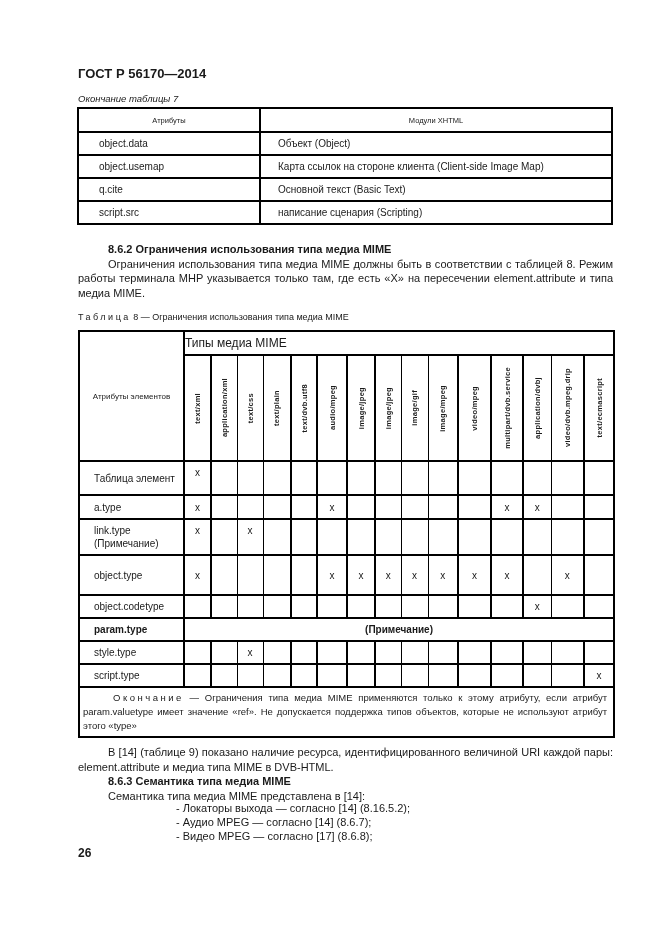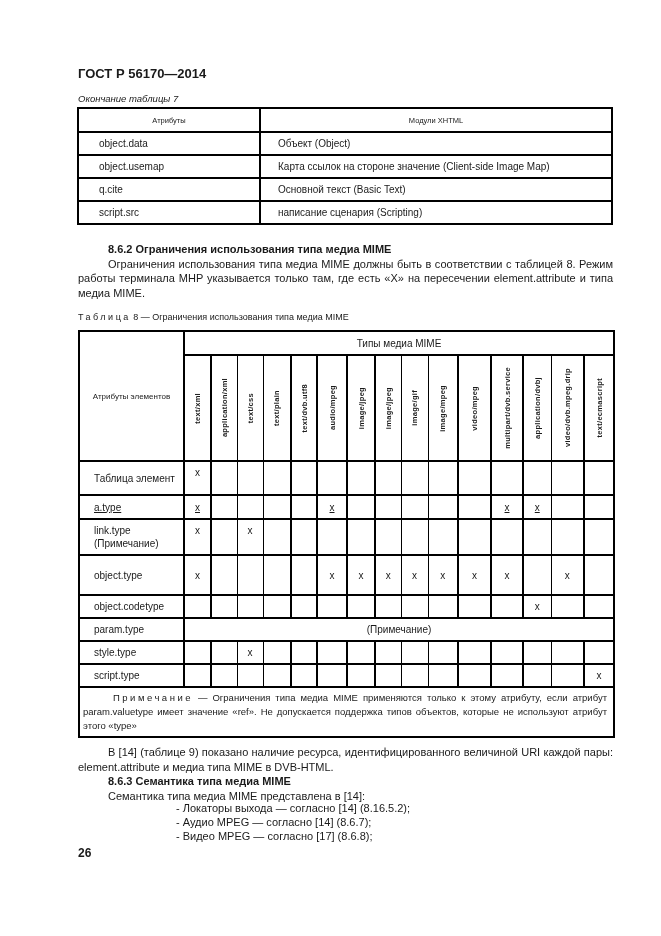--- a/index.html
+++ b/index.html
@@ -15,21 +15,21 @@
     .t7 .c2 { padding-left: 17px; }
     .body-text { left: 78px; width: 535px; font-size: 11px; line-height: 14.5px; text-align: justify; }
     .indent { text-indent: 30px; }
     .sec-title { font-weight: bold; }
     .tcap { left: 78px; top: 312px; font-size: 9px; }
     .spaced { letter-spacing: 2.5px; }
     .t8 { left: 78px; top: 330px; width: 535px; font-size: 10px; table-layout: fixed; }
     .t8 td { border: 2px solid #000; padding: 0; vertical-align: middle; }
     .t8 td.thin { border-left-width: 1px; border-right-width: 1px; }
     .t8 .attr-head { width: 105px; font-size: 8px; text-align: center; }
-    .t8 .group-head { height: 22px; text-align: center; font-size: 10px; }
+    .t8 .group-head { height: 22px; font-size: 12px; }
     .t8 .vert { height: 104px; font-size: 7.5px; font-weight: bold; }
     .vwrap { display: flex; align-items: center; justify-content: center; height: 100%; }
     .vtext { writing-mode: vertical-rl; transform: rotate(180deg); white-space: nowrap; letter-spacing: 0.3px; }
     .t8 .rowlabel { padding: 0 6px 0 14px; font-size: 10px; line-height: 13px; }
     .t8 .rowlabel.just { text-align: justify; text-align-last: left; padding-left: 6px; }
     .t8 .mark { text-align: center; font-size: 10px; }
     .t8 .span-note { text-align: center; font-size: 10px; }
     .t8 .note { font-size: 9.5px; line-height: 14px; padding: 3px 6px 3px 3px; text-align: justify; }
     .page-num { left: 78px; top: 846px; font-size: 12px; font-weight: bold; text-align: right; }
     .list-item { left: 176px; font-size: 11px; }
@@ -46,21 +46,21 @@
       <tr>
     <td class="h" style="width:160px">Атрибуты</td>
     <td class="h">Модули XHTML</td>
   </tr>
   <tr>
     <td class="c1">object.data</td>
     <td class="c2">Объект (Object)</td>
   </tr>
   <tr>
     <td class="c1">object.usemap</td>
-    <td class="c2">Карта ссылок на стороне значение (Client-side Image Map)</td>
+    <td class="c2">Карта ссылок на стороне клиента (Client-side Image Map)</td>
   </tr>
   <tr>
     <td class="c1">q.cite</td>
     <td class="c2">Основной текст (Basic Text)</td>
   </tr>
   <tr>
     <td class="c1">script.src</td>
     <td class="c2">написание сценария (Scripting)</td>
   </tr>
 </tbody>
@@ -187,21 +187,21 @@
         <td class="mark" style="vertical-align: top; padding-top: 5px;"></td>
         <td class="mark thin" style="vertical-align: top; padding-top: 5px;"></td>
         <td class="mark thin" style="vertical-align: top; padding-top: 5px;"></td>
         <td class="mark thin" style="vertical-align: top; padding-top: 5px;"></td>
         <td class="mark" style="vertical-align: top; padding-top: 5px;"></td>
         <td class="mark" style="vertical-align: top; padding-top: 5px;"></td>
         <td class="mark thin" style="vertical-align: top; padding-top: 5px;"></td>
         <td class="mark thin" style="vertical-align: top; padding-top: 5px;"></td>
         <td class="mark" style="vertical-align: top; padding-top: 5px;"></td>
       </tr>
-      <tr style="height: 24px; text-decoration: underline;">
+      <tr style="height: 24px;">
         <td class="rowlabel">a.type</td>
         <td class="mark">x</td>
         <td class="mark thin"></td>
         <td class="mark thin"></td>
         <td class="mark thin"></td>
         <td class="mark"></td>
         <td class="mark">x</td>
         <td class="mark"></td>
         <td class="mark thin"></td>
         <td class="mark thin"></td>
@@ -259,21 +259,21 @@
         <td class="mark"></td>
         <td class="mark thin"></td>
         <td class="mark thin"></td>
         <td class="mark thin"></td>
         <td class="mark"></td>
         <td class="mark"></td>
         <td class="mark thin">x</td>
         <td class="mark thin"></td>
         <td class="mark"></td>
       </tr>
-      <tr style="height: 23px;">
+      <tr style="height: 23px; font-weight: bold;">
         <td class="rowlabel">param.type</td>
         <td colspan="15" class="span-note">(Примечание)</td>
       </tr>
       <tr style="height: 23px;">
         <td class="rowlabel">style.type</td>
         <td class="mark"></td>
         <td class="mark thin"></td>
         <td class="mark thin">x</td>
         <td class="mark thin"></td>
         <td class="mark"></td>
@@ -300,21 +300,21 @@
         <td class="mark thin"></td>
         <td class="mark thin"></td>
         <td class="mark thin"></td>
         <td class="mark"></td>
         <td class="mark"></td>
         <td class="mark thin"></td>
         <td class="mark thin"></td>
         <td class="mark">x</td>
       </tr>
       <tr>
-        <td colspan="16" class="note"><span class="spaced" style="margin-left: 30px;">Примечание</span><span> — Ограничения типа медиа MIME применяются только к этому атрибуту, если атрибут param.valuetype имеет значение «ref». Не допускается поддержка типов объектов, которые не используют атрибут этого «type»</span></td>
+        <td colspan="16" class="note"><span class="spaced" style="margin-left: 30px;">Окончание</span><span> — Ограничения типа медиа MIME применяются только к этому атрибуту, если атрибут param.valuetype имеет значение «ref». Не допускается поддержка типов объектов, которые не используют атрибут этого «type»</span></td>
       </tr>
     </tbody>
 </table>
 
 <div class="abs body-text" style="top:745px">
   <div class="indent">В [14] (таблице 9) показано наличие ресурса, идентифицированного величиной URI каждой пары: element.attribute и медиа типа MIME в DVB-HTML.</div>
   <div class="indent sec-title">8.6.3 Семантика типа медиа MIME</div>
   <div class="indent">Семантика типа медиа MIME представлена в [14]:</div>
 </div>
 

